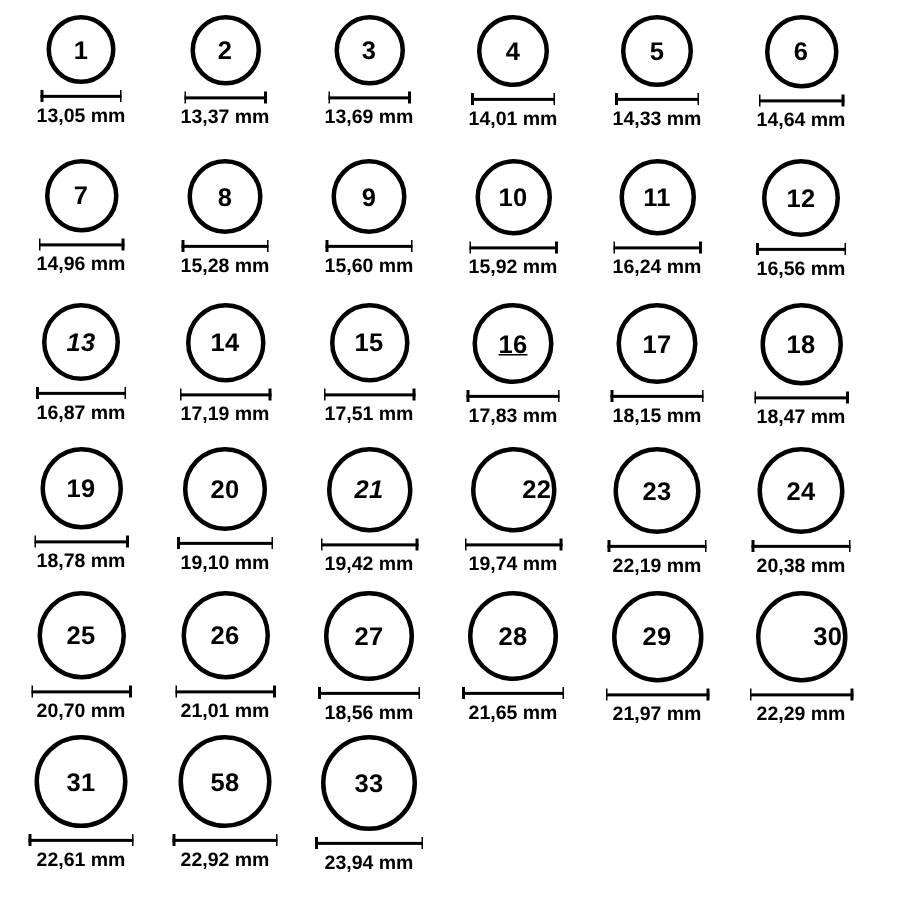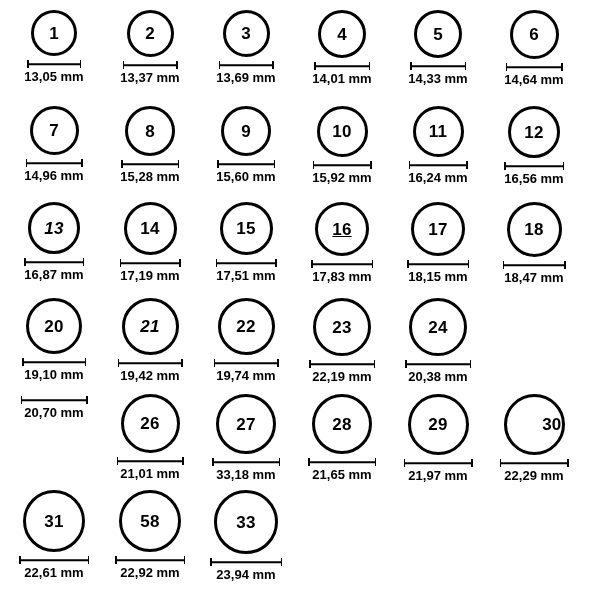--- a/index.html
+++ b/index.html
@@ -336,20 +336,33 @@
             <div class="bar"></div>
             <div class="tick"></div>
             <div class="tick"></div>
           </div>
           <div class="mm">18,47 mm</div>
         </div>
       </div>
     </div>
     <div class="row">
       <div class="cell">
+        <div class="ring" style="width: 55px; height: 55px;">
+          <span class="ring-label">19</span>
+        </div>
+        <div class="measure">
+          <div class="caliper" style="width: 63px;">
+            <div class="bar"></div>
+            <div class="tick"></div>
+            <div class="tick"></div>
+          </div>
+          <div class="mm">18,78 mm</div>
+        </div>
+      </div>
+      <div class="cell">
         <div class="ring" style="width: 56px; height: 56px;">
           <span class="ring-label">20</span>
         </div>
         <div class="measure">
           <div class="caliper" style="width: 64px;">
             <div class="bar"></div>
             <div class="tick"></div>
             <div class="tick"></div>
           </div>
           <div class="mm">19,10 mm</div>
@@ -362,21 +375,21 @@
         <div class="measure">
           <div class="caliper" style="width: 65px;">
             <div class="bar"></div>
             <div class="tick"></div>
             <div class="tick"></div>
           </div>
           <div class="mm">19,42 mm</div>
         </div>
       </div>
       <div class="cell">
-        <div class="ring" style="width: 57px; height: 57px;">
+        <div class="ring" style="width: 57px; height: 57px; justify-content: flex-end;">
           <span class="ring-label">22</span>
         </div>
         <div class="measure">
           <div class="caliper" style="width: 65px;">
             <div class="bar"></div>
             <div class="tick"></div>
             <div class="tick"></div>
           </div>
           <div class="mm">19,74 mm</div>
         </div>
@@ -403,20 +416,23 @@
             <div class="bar"></div>
             <div class="tick"></div>
             <div class="tick"></div>
           </div>
           <div class="mm">20,38 mm</div>
         </div>
       </div>
     </div>
     <div class="row">
       <div class="cell">
+        <div class="ring" style="width: 59px; height: 59px;">
+          <span class="ring-label">25</span>
+        </div>
         <div class="measure">
           <div class="caliper" style="width: 67px;">
             <div class="bar"></div>
             <div class="tick"></div>
             <div class="tick"></div>
           </div>
           <div class="mm">20,70 mm</div>
         </div>
       </div>
       <div class="cell">
@@ -435,21 +451,21 @@
       <div class="cell">
         <div class="ring" style="width: 60px; height: 60px;">
           <span class="ring-label">27</span>
         </div>
         <div class="measure">
           <div class="caliper" style="width: 68px;">
             <div class="bar"></div>
             <div class="tick"></div>
             <div class="tick"></div>
           </div>
-          <div class="mm">33,18 mm</div>
+          <div class="mm">18,56 mm</div>
         </div>
       </div>
       <div class="cell">
         <div class="ring" style="width: 60px; height: 60px;">
           <span class="ring-label">28</span>
         </div>
         <div class="measure">
           <div class="caliper" style="width: 68px;">
             <div class="bar"></div>
             <div class="tick"></div>

